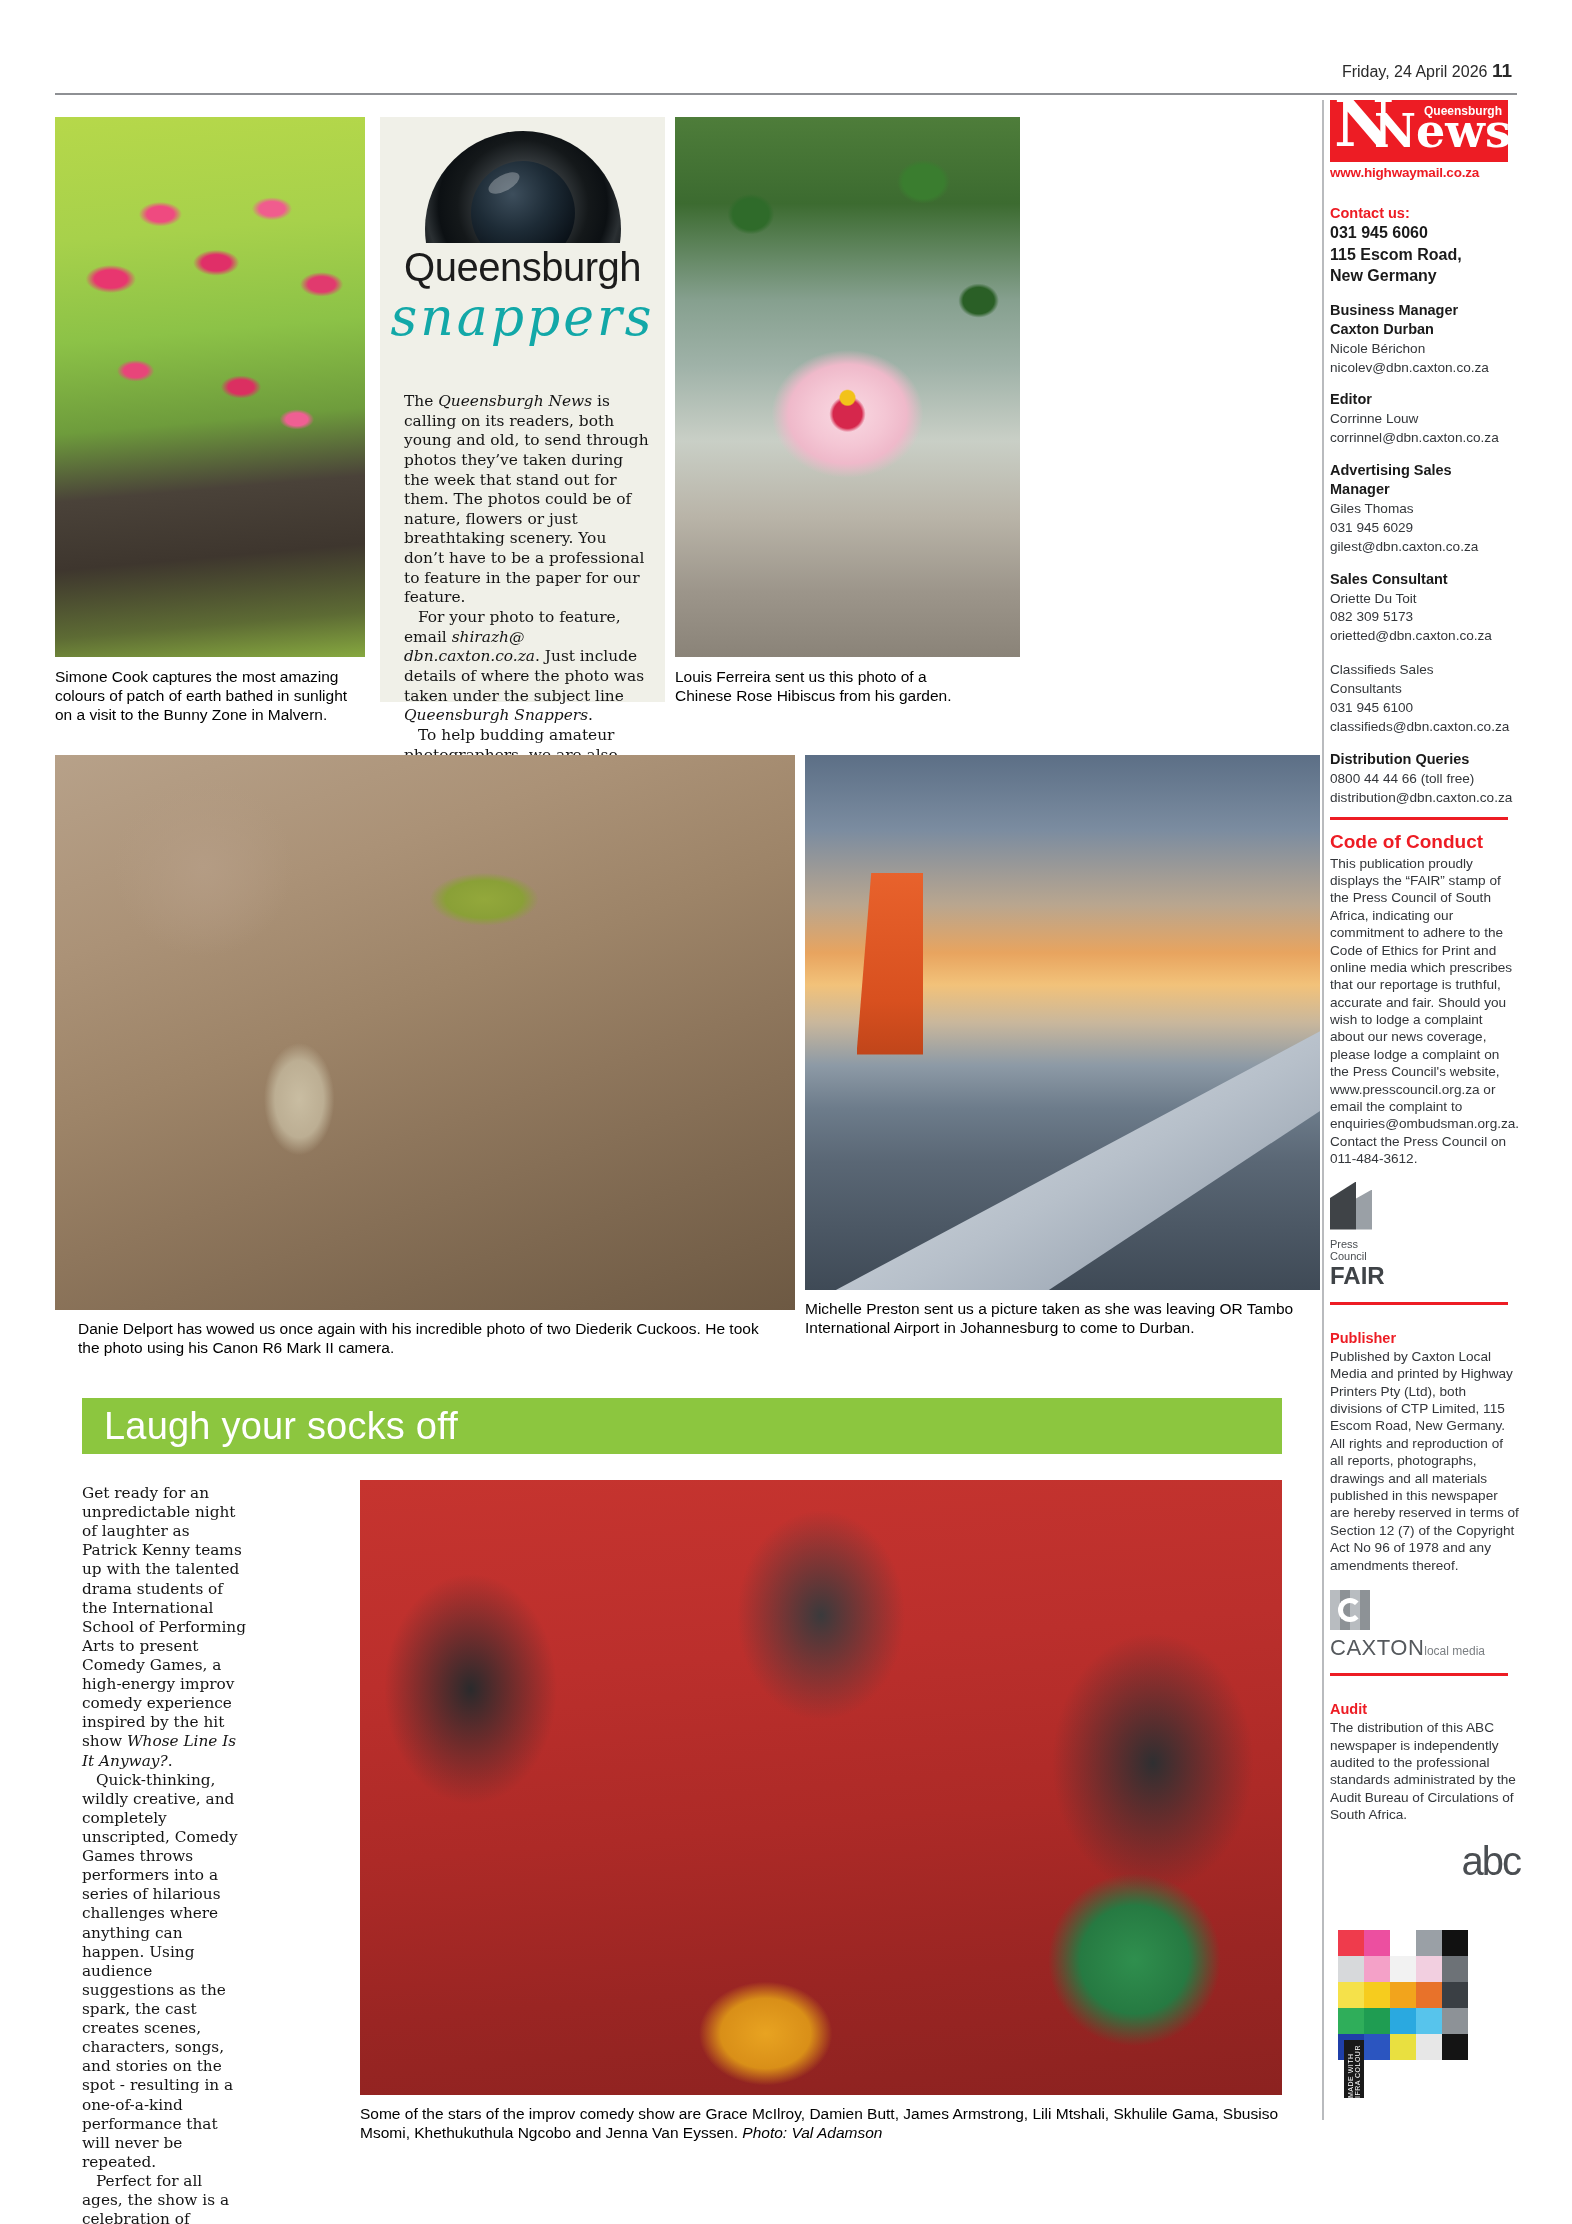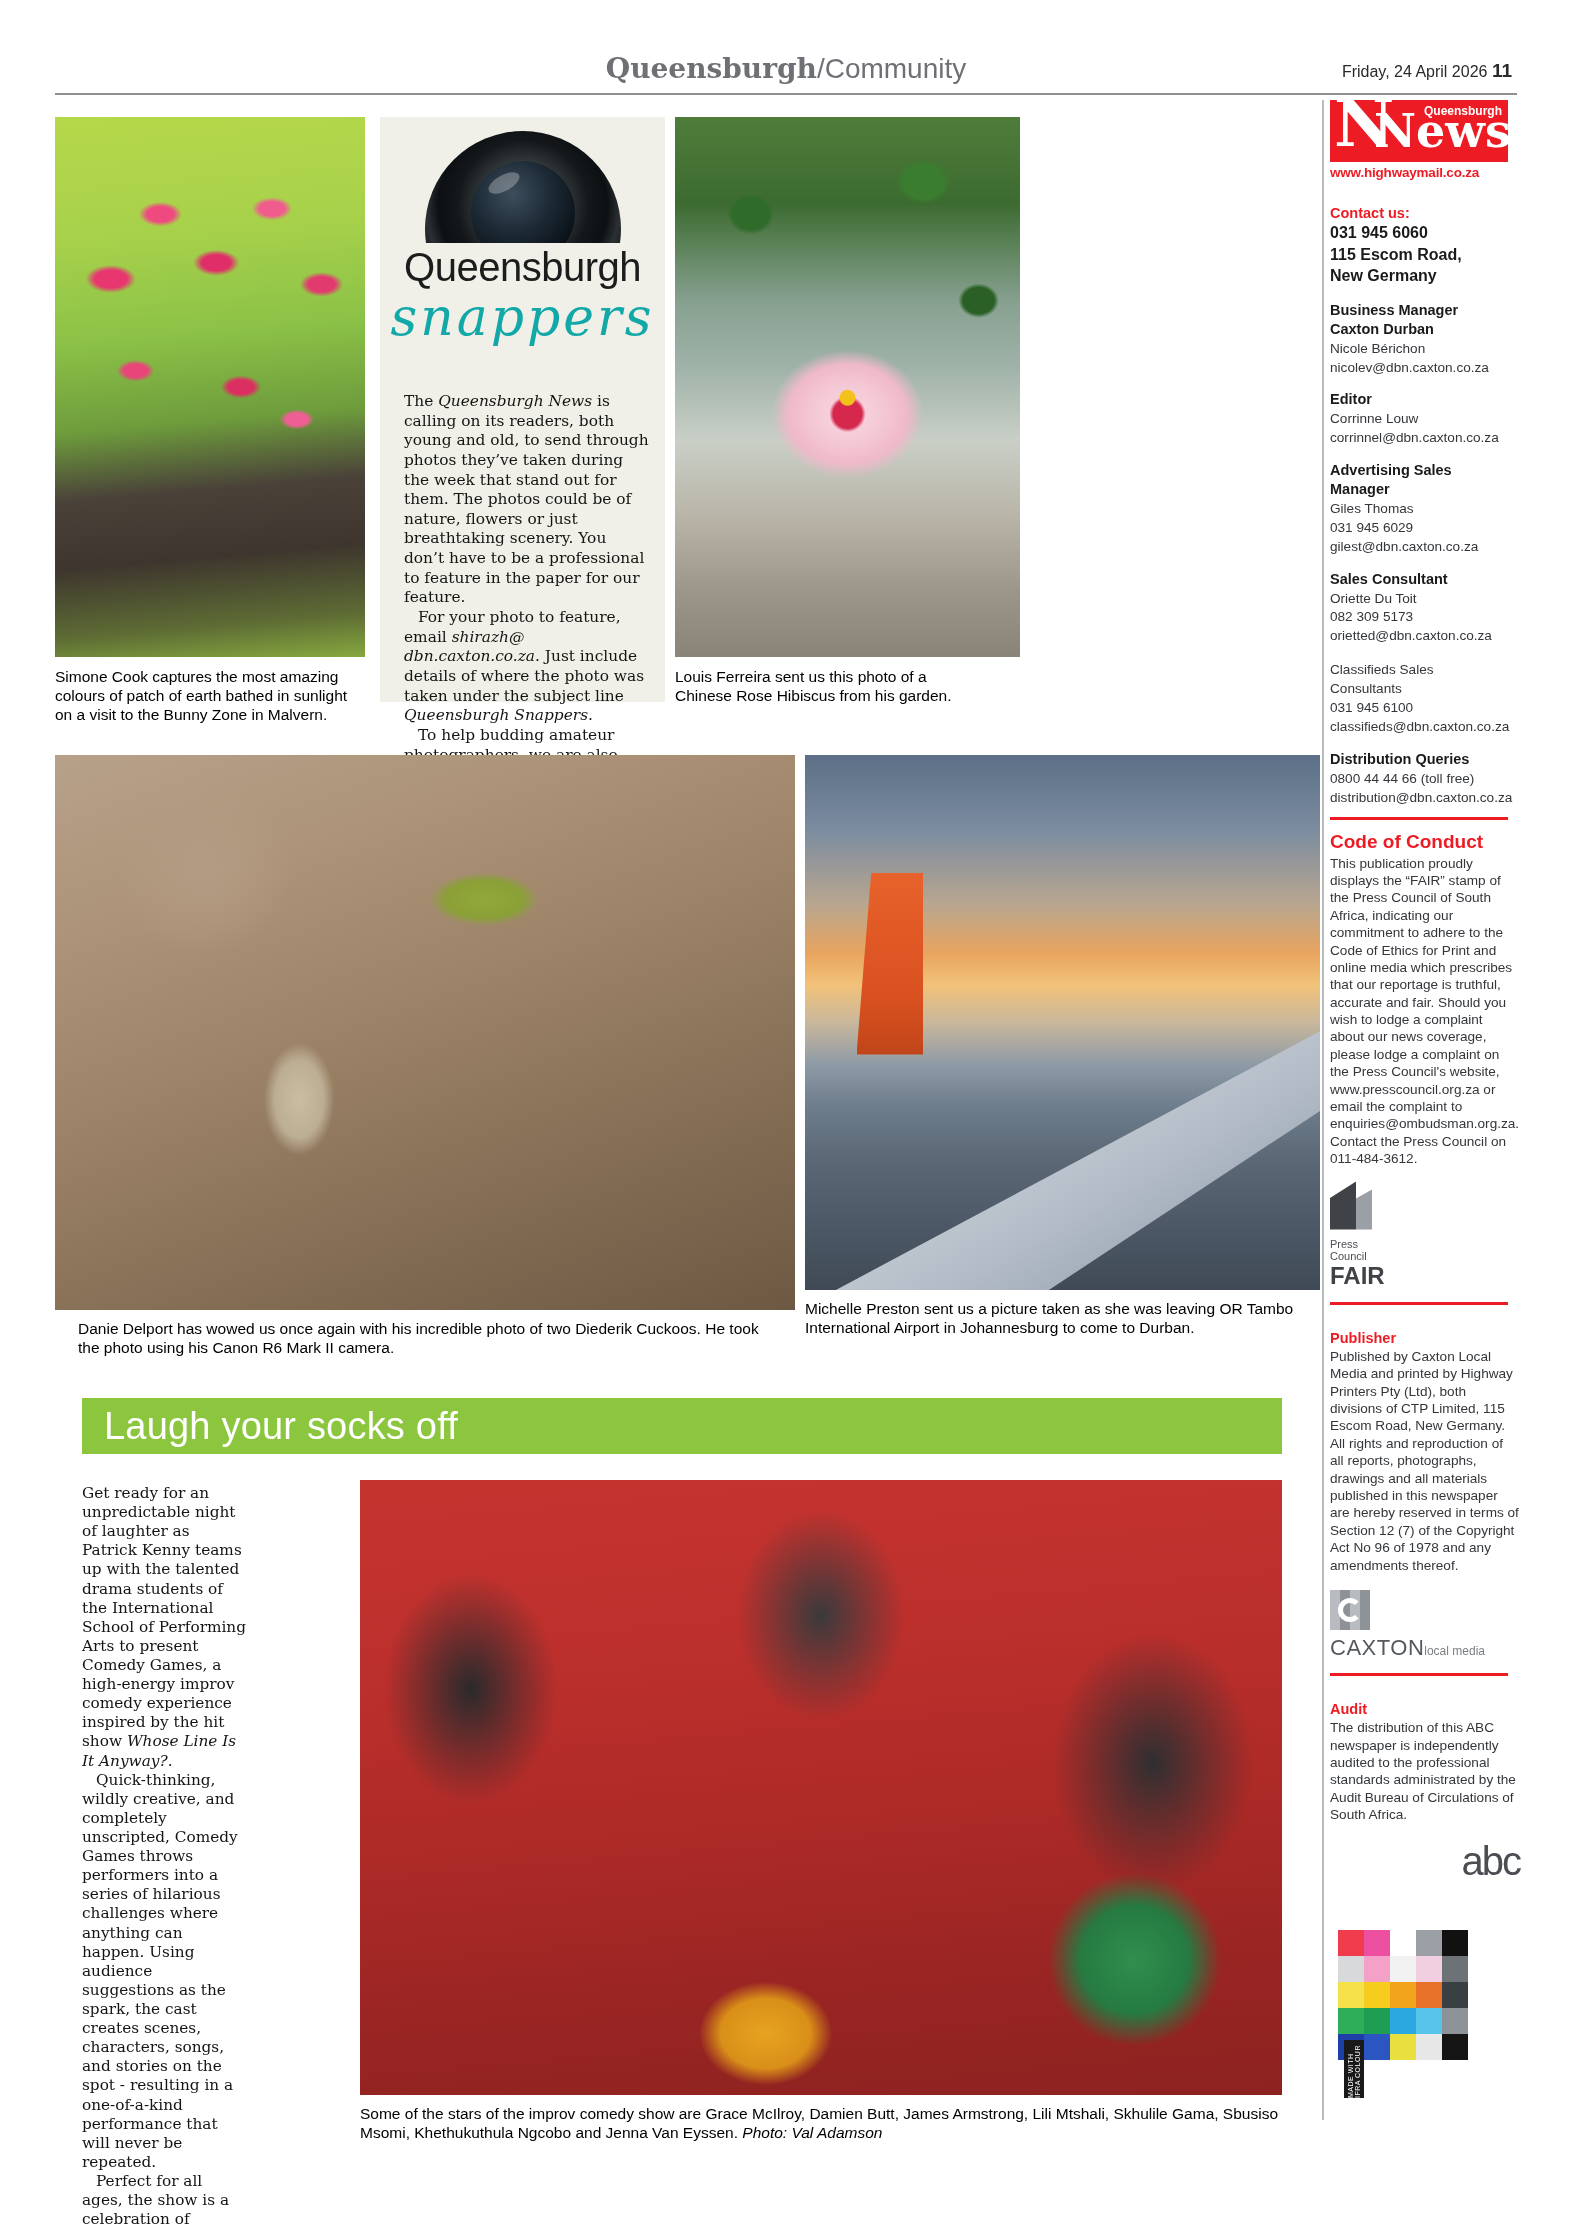--- a/index.html
+++ b/index.html
@@ -273,23 +273,20 @@
     display:flex; align-items:center; justify-content:center;
     letter-spacing:0.5px;
   }
 </style>
 </head>
 <body>
 
 <div class="page">
 
   <div class="masthead">
-    <div class="masthead-title">
-      <span class="bold">Queensburgh</span><span class="light">/</span><span class="light">Community</span>
-    </div>
     <div class="masthead-date">
       <span>Friday, 24 April 2026</span>
       <span class="pageno">11</span>
     </div>
   </div>
   <div class="rule-top"></div>
 
   <div class="photo ph-flowers" style="left:55px; top:117px; width:310px; height:540px;"></div>
   <div class="cap" style="left:55px; top:668px; width:312px;">Simone Cook captures the most amazing colours of patch of earth bathed in sunlight on a visit to the Bunny Zone in Malvern.</div>
 

